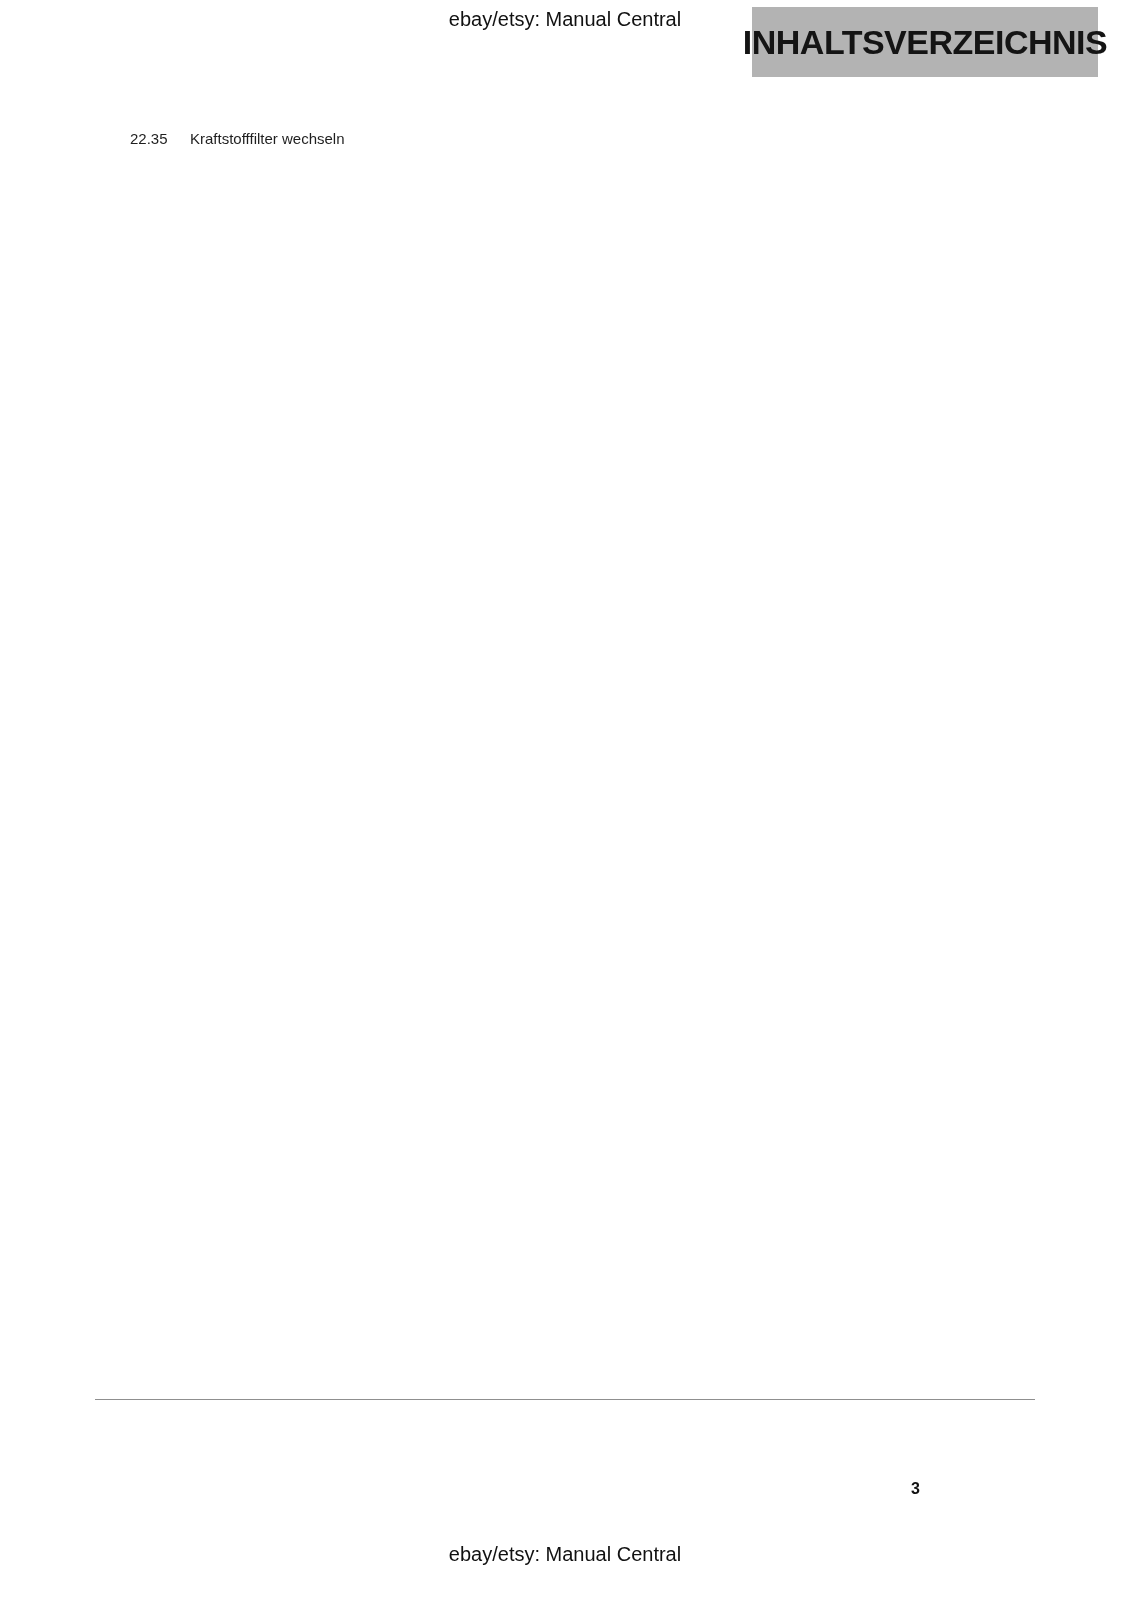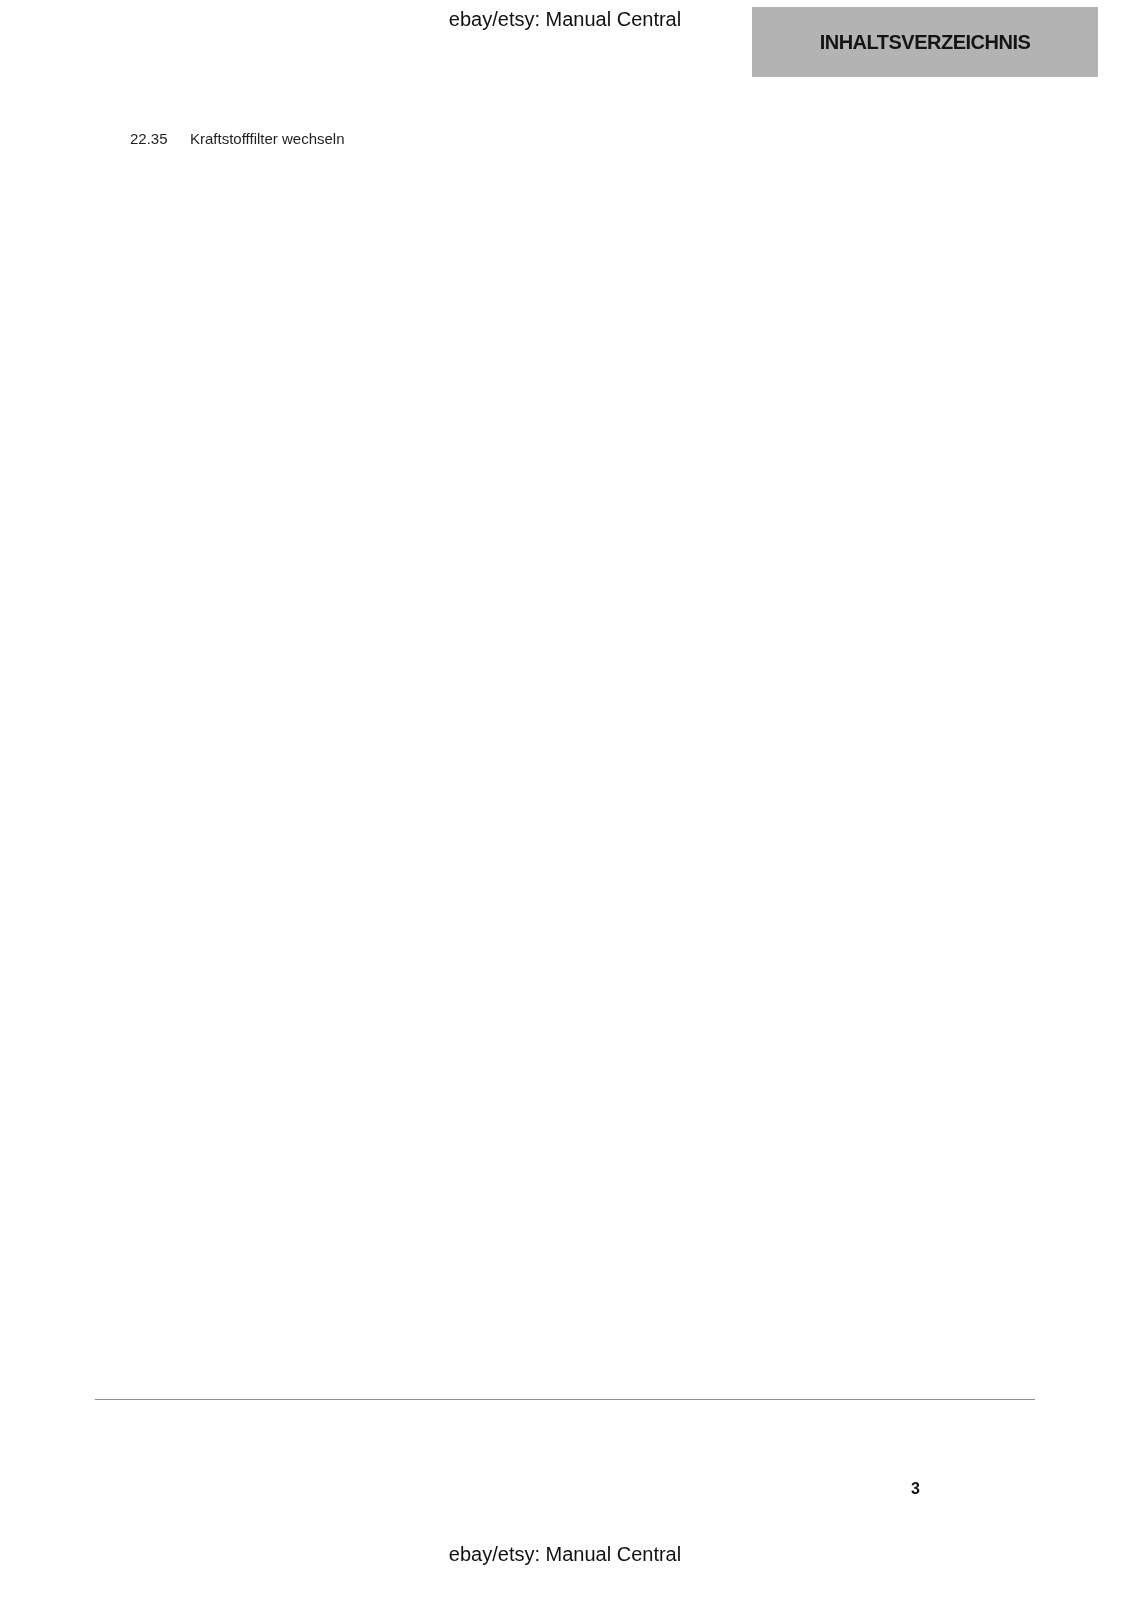--- a/index.html
+++ b/index.html
@@ -24,21 +24,21 @@
   .banner {
     position: absolute;
     top: 7px; left: 752px;
     width: 346px; height: 70px;
     background: #b3b3b3;
     display: flex;
     align-items: center;
     justify-content: center;
   }
   .banner-title {
-    font-size: 20px;
+    font-size: 34px;
     font-weight: bold;
     letter-spacing: -0.5px;
     color: #141414;
   }
   .toc-columns {
     position: absolute;
     top: 128px; left: 95px;
     width: 825px;
     display: flex;
     gap: 35px;

